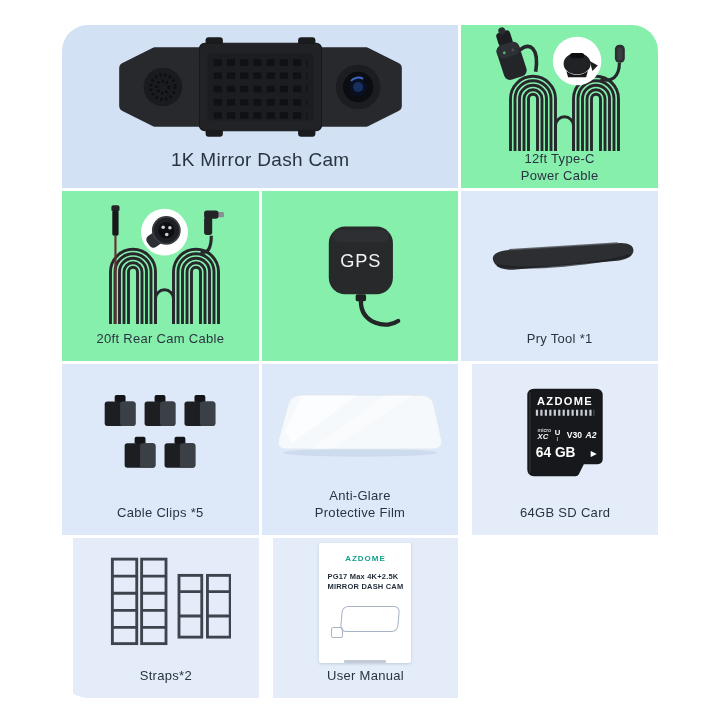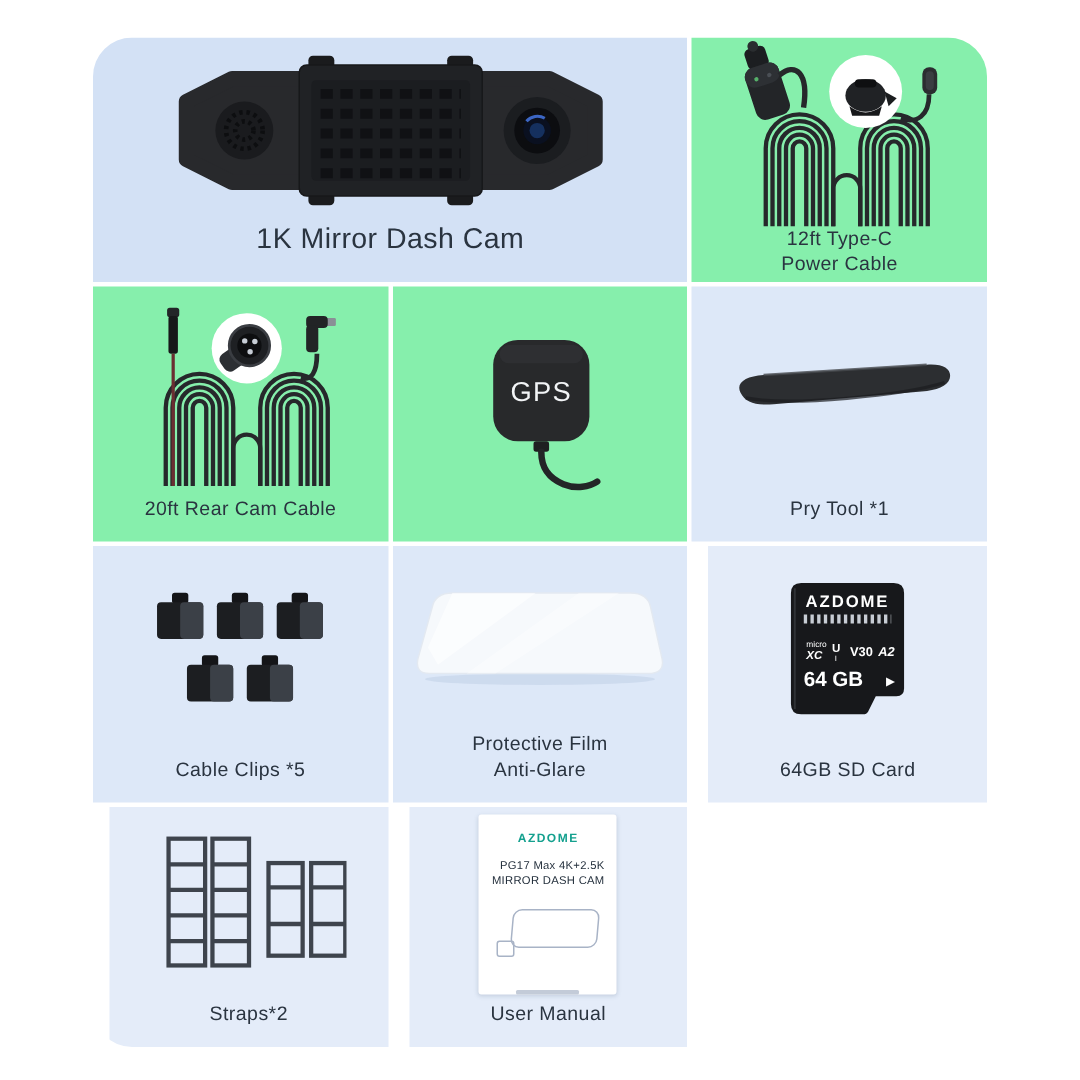--- a/index.html
+++ b/index.html
@@ -31,21 +31,21 @@
   .r1 .label{font-size:19px;margin-bottom:15px;}
   .label span{display:block;}
   svg text{font-family:"Liberation Sans", sans-serif;}
   
   .manual{
     width:92px;height:120px;background:#ffffff;border-radius:2px;
     box-shadow:0 1px 3px rgba(90,110,140,.25);
     display:flex;flex-direction:column;align-items:center;
   }
   .m-brand{color:#14a08e;font-size:8px;font-weight:bold;letter-spacing:1px;margin-top:11px;}
-  .m-title{margin-top:9px;text-align:right;color:#1f2b38;font-size:7.5px;font-weight:normal;line-height:1.35;letter-spacing:.2px;}
+  .m-title{margin-top:9px;text-align:left;color:#1f2b38;font-size:7.5px;font-weight:bold;line-height:1.35;letter-spacing:.2px;}
   .m-art{position:relative;width:68px;height:36px;margin-top:12px;}
   .m-mirror{position:absolute;right:0;top:2px;width:56px;height:24px;border:1.5px solid #a8b3c6;border-radius:6px;transform:skewX(-5deg);}
   .m-cam{position:absolute;left:0;bottom:0;width:10px;height:9px;border:1.5px solid #a8b3c6;border-radius:2px;}
   .m-foot{width:42px;height:3px;background:#c3cbd8;margin-top:22px;border-radius:1px;}
 </style>
 </head>
 <body>
 
 <div class="grid">
 
@@ -219,22 +219,22 @@
   <section class="cell r3">
     <div class="fig">
       <svg width="182" height="78" viewBox="0 0 190 80">
         <ellipse cx="95" cy="68" rx="80" ry="4" fill="#c3d2e8" opacity=".6"></ellipse>
         <path d="M34,8 H158 Q170,8 172,18 L180,54 Q182,64 170,64 H18 Q8,64 10,54 L20,18 Q22,8 34,8 Z" fill="#f6f9fc" stroke="#e3e9f1"></path>
         <polygon points="34,8 92,8 24,58 17,46" fill="#ffffff" opacity=".6"></polygon>
         <polygon points="122,8 150,8 64,64 44,64" fill="#ffffff" opacity=".4"></polygon>
       </svg>
     </div>
     <p class="label">
+      <span>Anti-Glare</span>
       <span>Protective Film</span>
-      <span>Anti-Glare</span>
     </p>
   </section>
 
   <section class="cell r4">
     <div class="fig">
       <svg width="120" height="104" viewBox="0 0 140 120">
         <path d="M34,6 H106 Q114,6 114,14 V88 Q114,94 108,94 H92 L86,106 Q85,108 82,108 H34 Q26,108 26,100 V14 Q26,6 34,6 Z" fill="#17181b"></path>
         <path d="M29,10 V104" stroke="#3a3d42" stroke-width="1.5" opacity=".7"></path>
         <text x="70" y="25" text-anchor="middle" font-size="13" font-weight="bold" fill="#ffffff" letter-spacing="1.5">AZDOME</text>
         <path d="M36,34 H104" stroke="#c7ccd4" stroke-width="7" stroke-dasharray="2.6 2.6"></path>

